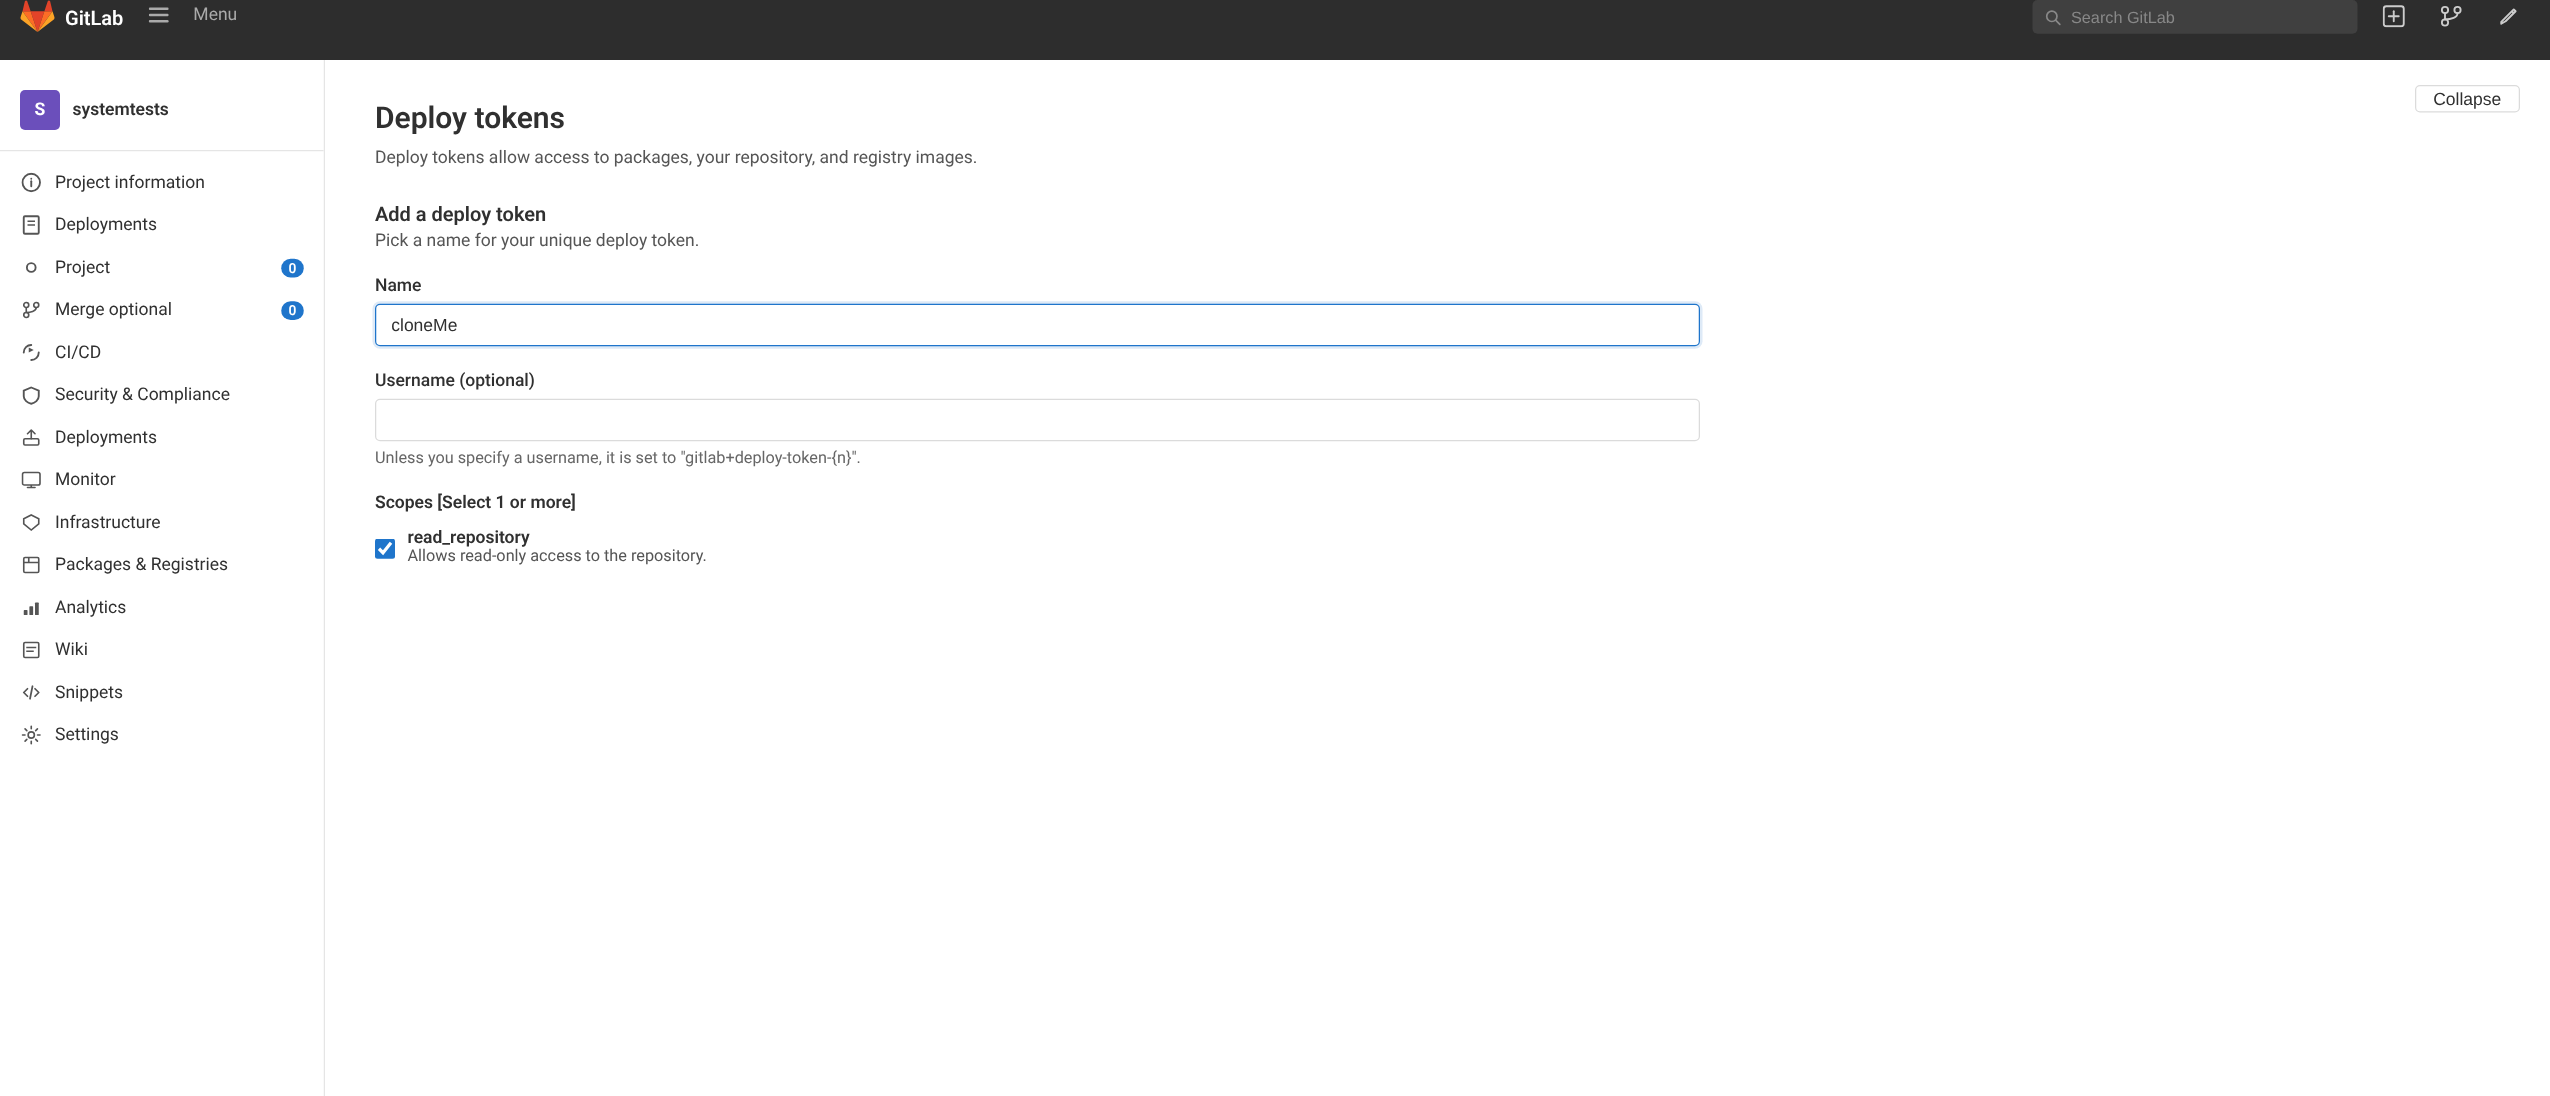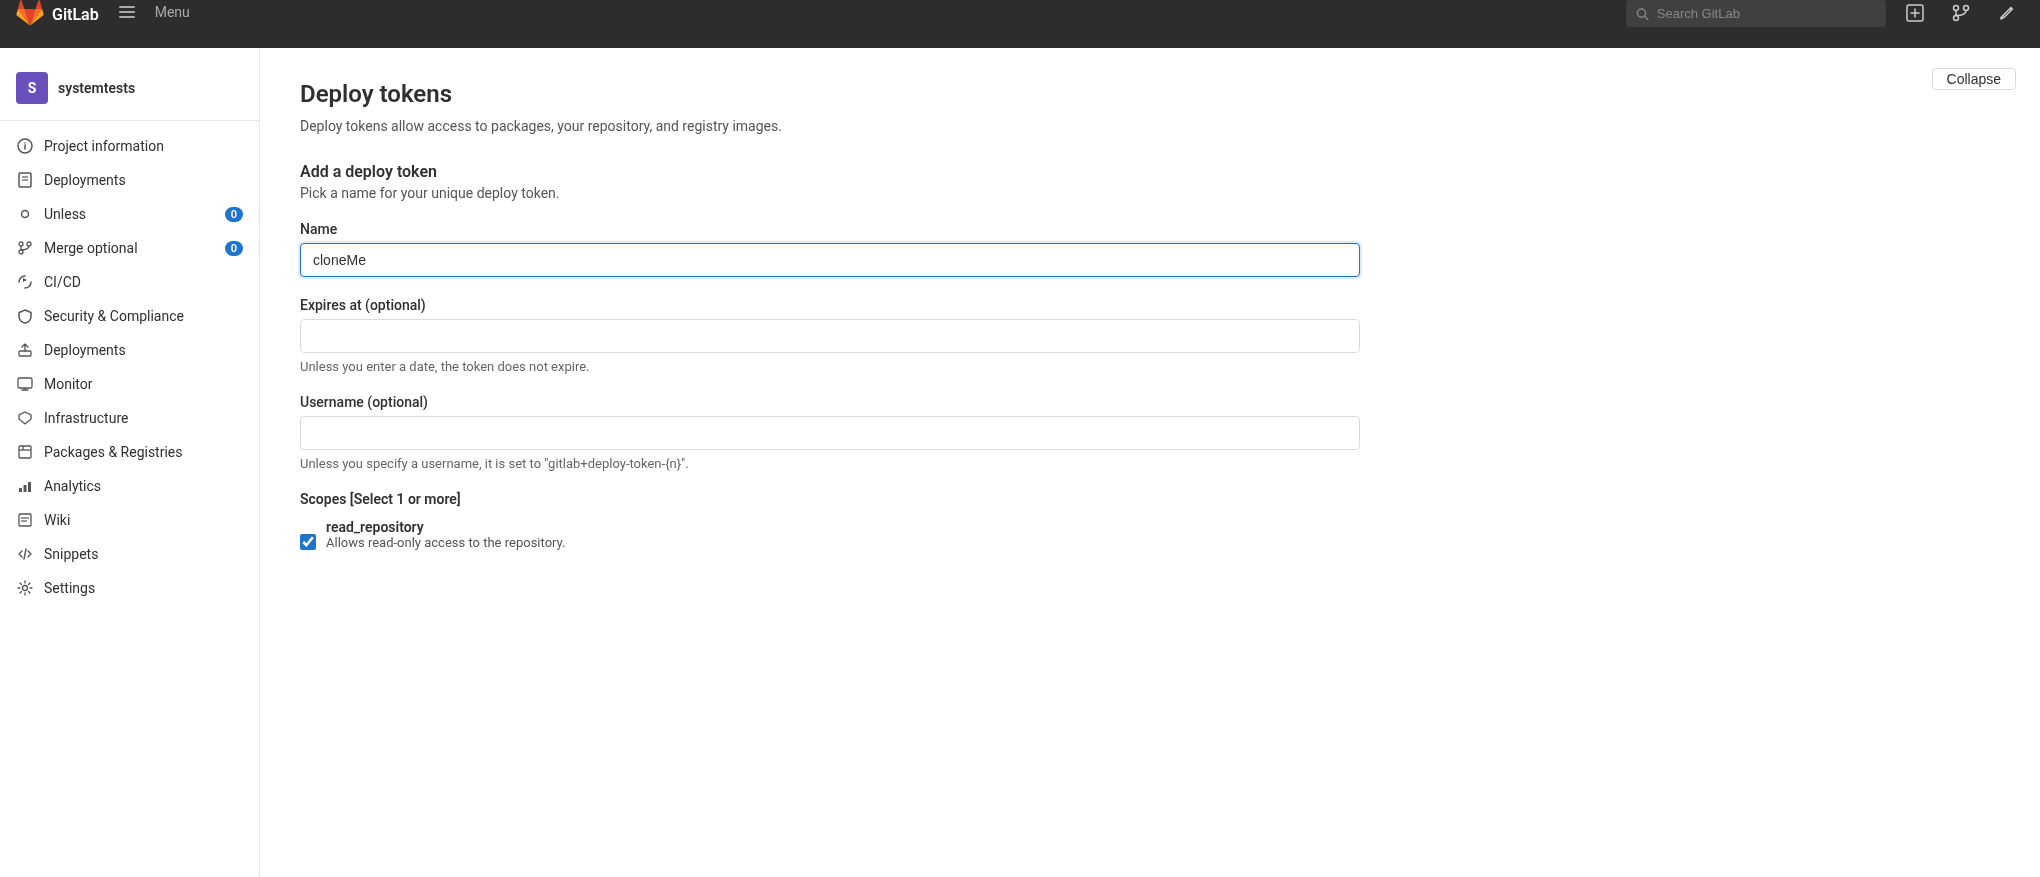--- a/index.html
+++ b/index.html
@@ -223,21 +223,21 @@
     }
 
     .scopes-title {
       font-size: 14px;
       font-weight: 600;
       color: #303030;
       margin-bottom: 12px;
     }
     .scope-item {
       display: flex;
-      align-items: flex-end;
+      align-items: center;
       gap: 10px;
       margin-bottom: 8px;
     }
     .scope-item input[type="checkbox"] {
       margin-top: 2px;
       width: 16px;
       height: 16px;
       accent-color: #1f75cb;
       cursor: pointer;
     }
@@ -339,21 +339,21 @@
             </svg>
           </span>
           <span>Deployments</span>
         </div>
         <div class="sidebar-item">
           <span class="icon">
             <svg width="16" height="16" viewBox="0 0 16 16" fill="none">
               <circle cx="8" cy="8" r="3.5" stroke="#555" stroke-width="1.5"></circle>
             </svg>
           </span>
-          <span>Unless</span>
+          <span>Project</span>
           <span class="badge">0</span>
         </div>
         <div class="sidebar-item">
           <span class="icon">
             <svg width="16" height="16" viewBox="0 0 16 16" fill="none">
               <circle cx="4" cy="4" r="2" stroke="#555" stroke-width="1.3"></circle>
               <circle cx="12" cy="4" r="2" stroke="#555" stroke-width="1.3"></circle>
               <circle cx="4" cy="12" r="2" stroke="#555" stroke-width="1.3"></circle>
               <path d="M4 6v4" stroke="#555" stroke-width="1.3"></path>
               <path d="M12 6C12 9 7 10 4 10" stroke="#555" stroke-width="1.3"></path>
@@ -467,25 +467,20 @@
     <p class="page-subtitle">Deploy tokens allow access to packages, your repository, and registry images.</p>
 
     <h2 class="section-title">Add a deploy token</h2>
     <p class="section-desc">Pick a name for your unique deploy token.</p>
 
     <div class="form-group">
       <label class="form-label">Name</label>
       <input type="text" class="form-input active-input" id="name-field" value="cloneMe" style="">
     </div>
 
-    <div class="form-group">
-      <label class="form-label">Expires at (optional)</label>
-      <input type="text" class="form-input" id="expires-field" style="">
-      <p class="form-hint">Unless you enter a date, the token does not expire.</p>
-    </div>
 
     <div class="form-group">
       <label class="form-label">Username (optional)</label>
       <input type="text" class="form-input" id="username-field" style="">
       <p class="form-hint">Unless you specify a username, it is set to "gitlab+deploy-token-{n}".</p>
     </div>
 
     <div class="form-group">
       <p class="scopes-title">Scopes [Select 1 or more]</p>
       <div id="scopes-list">

